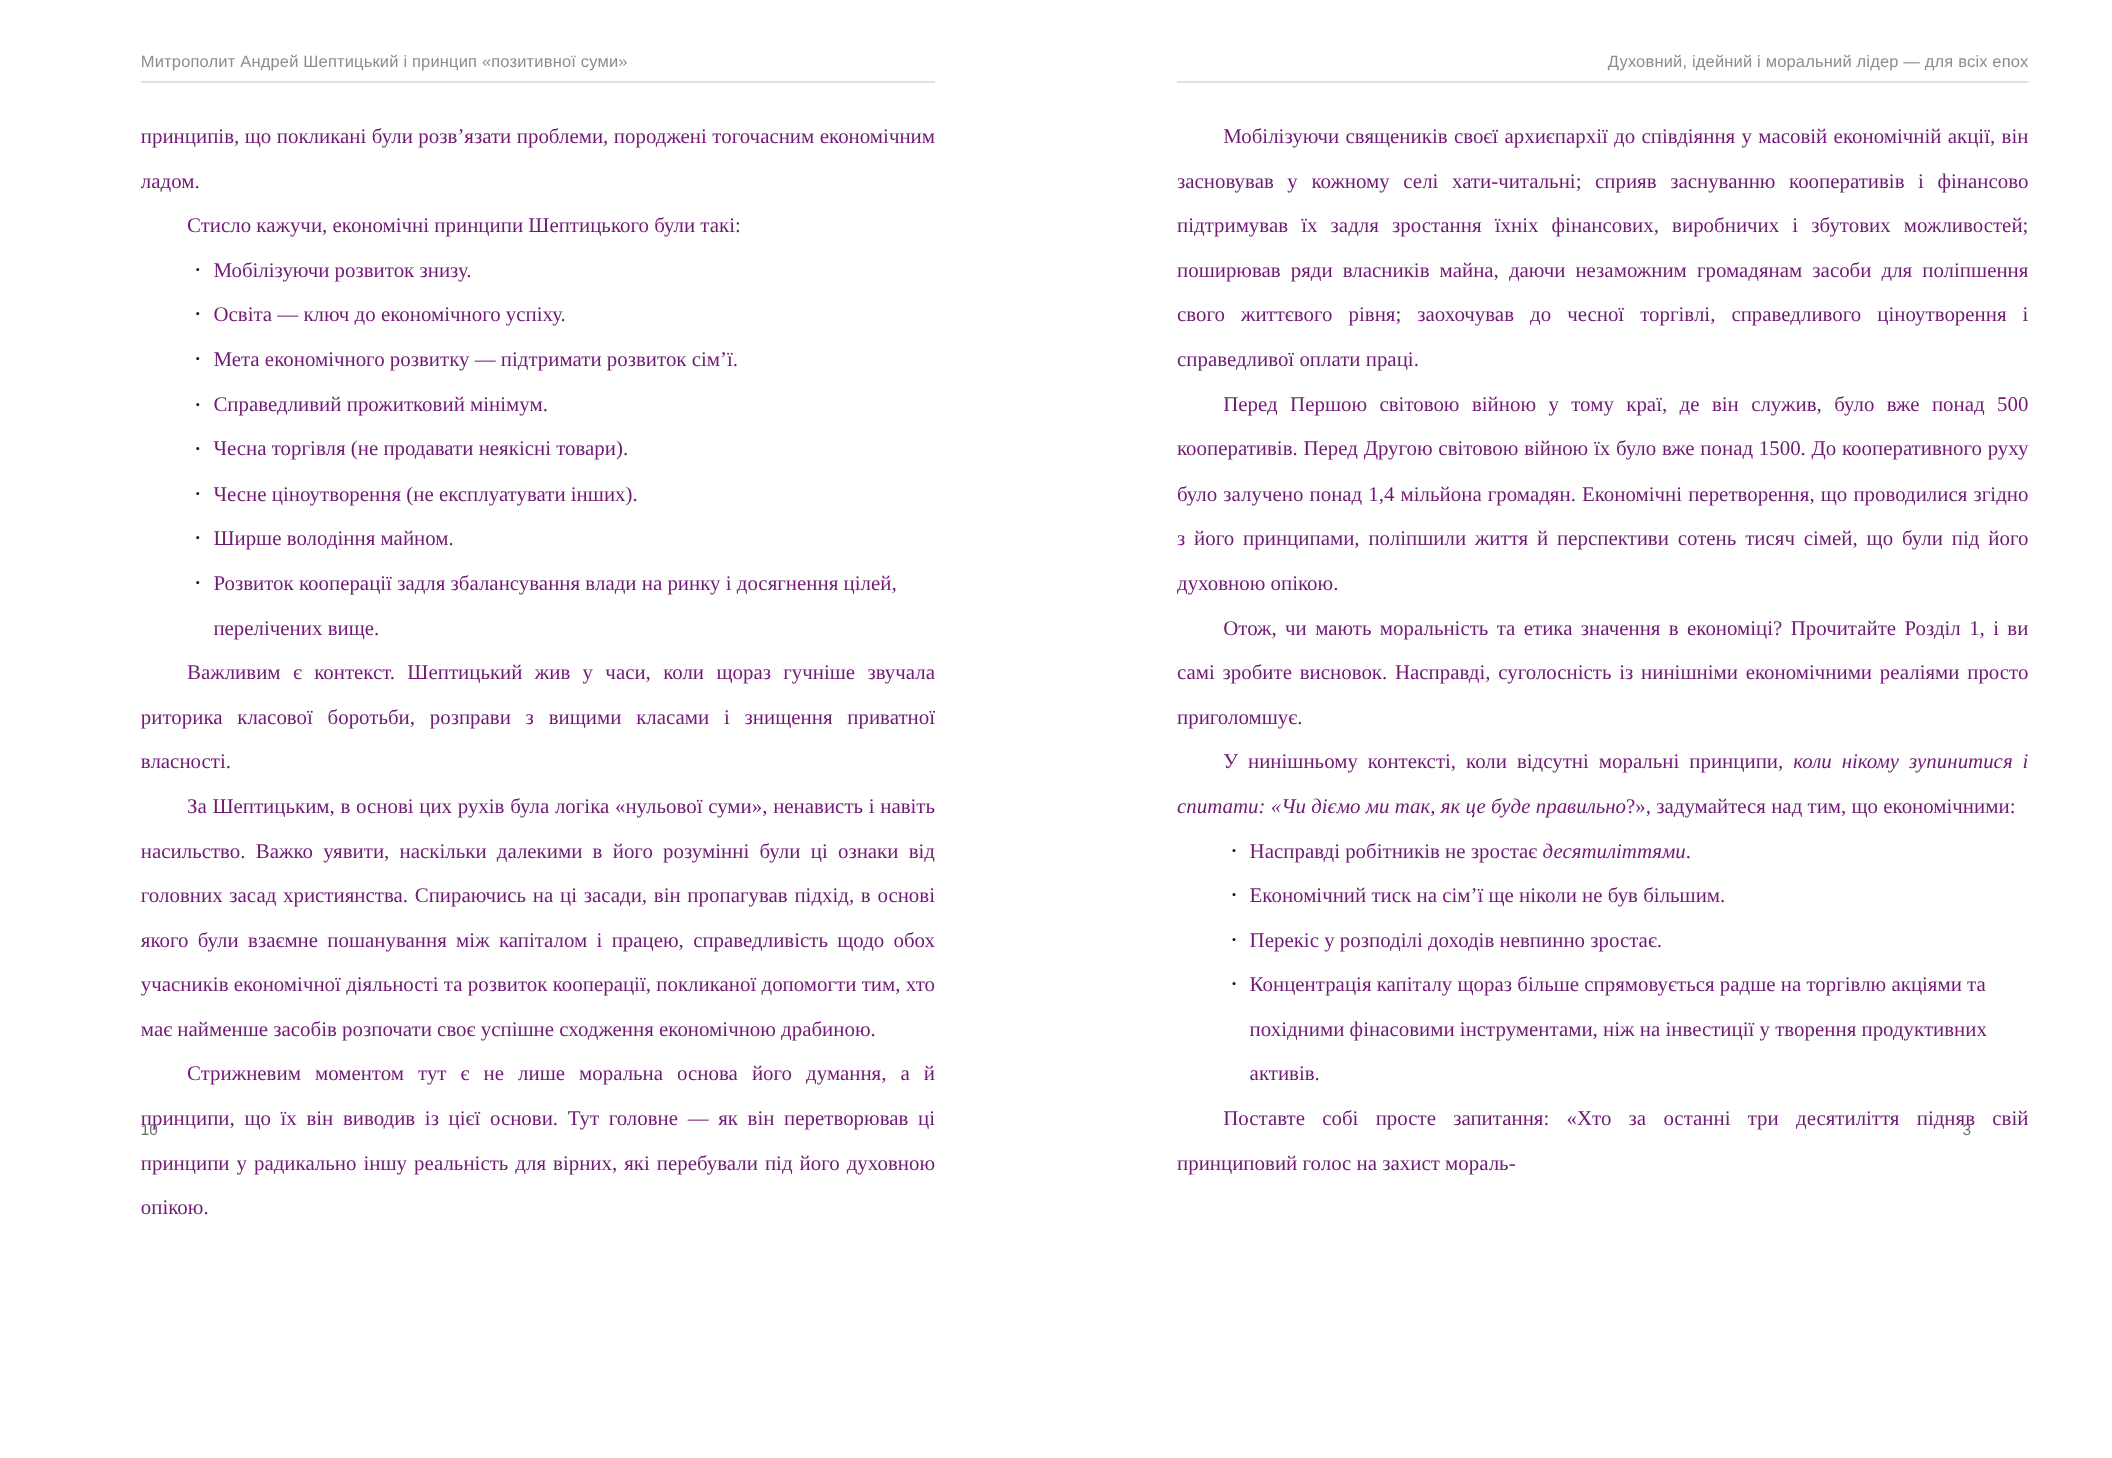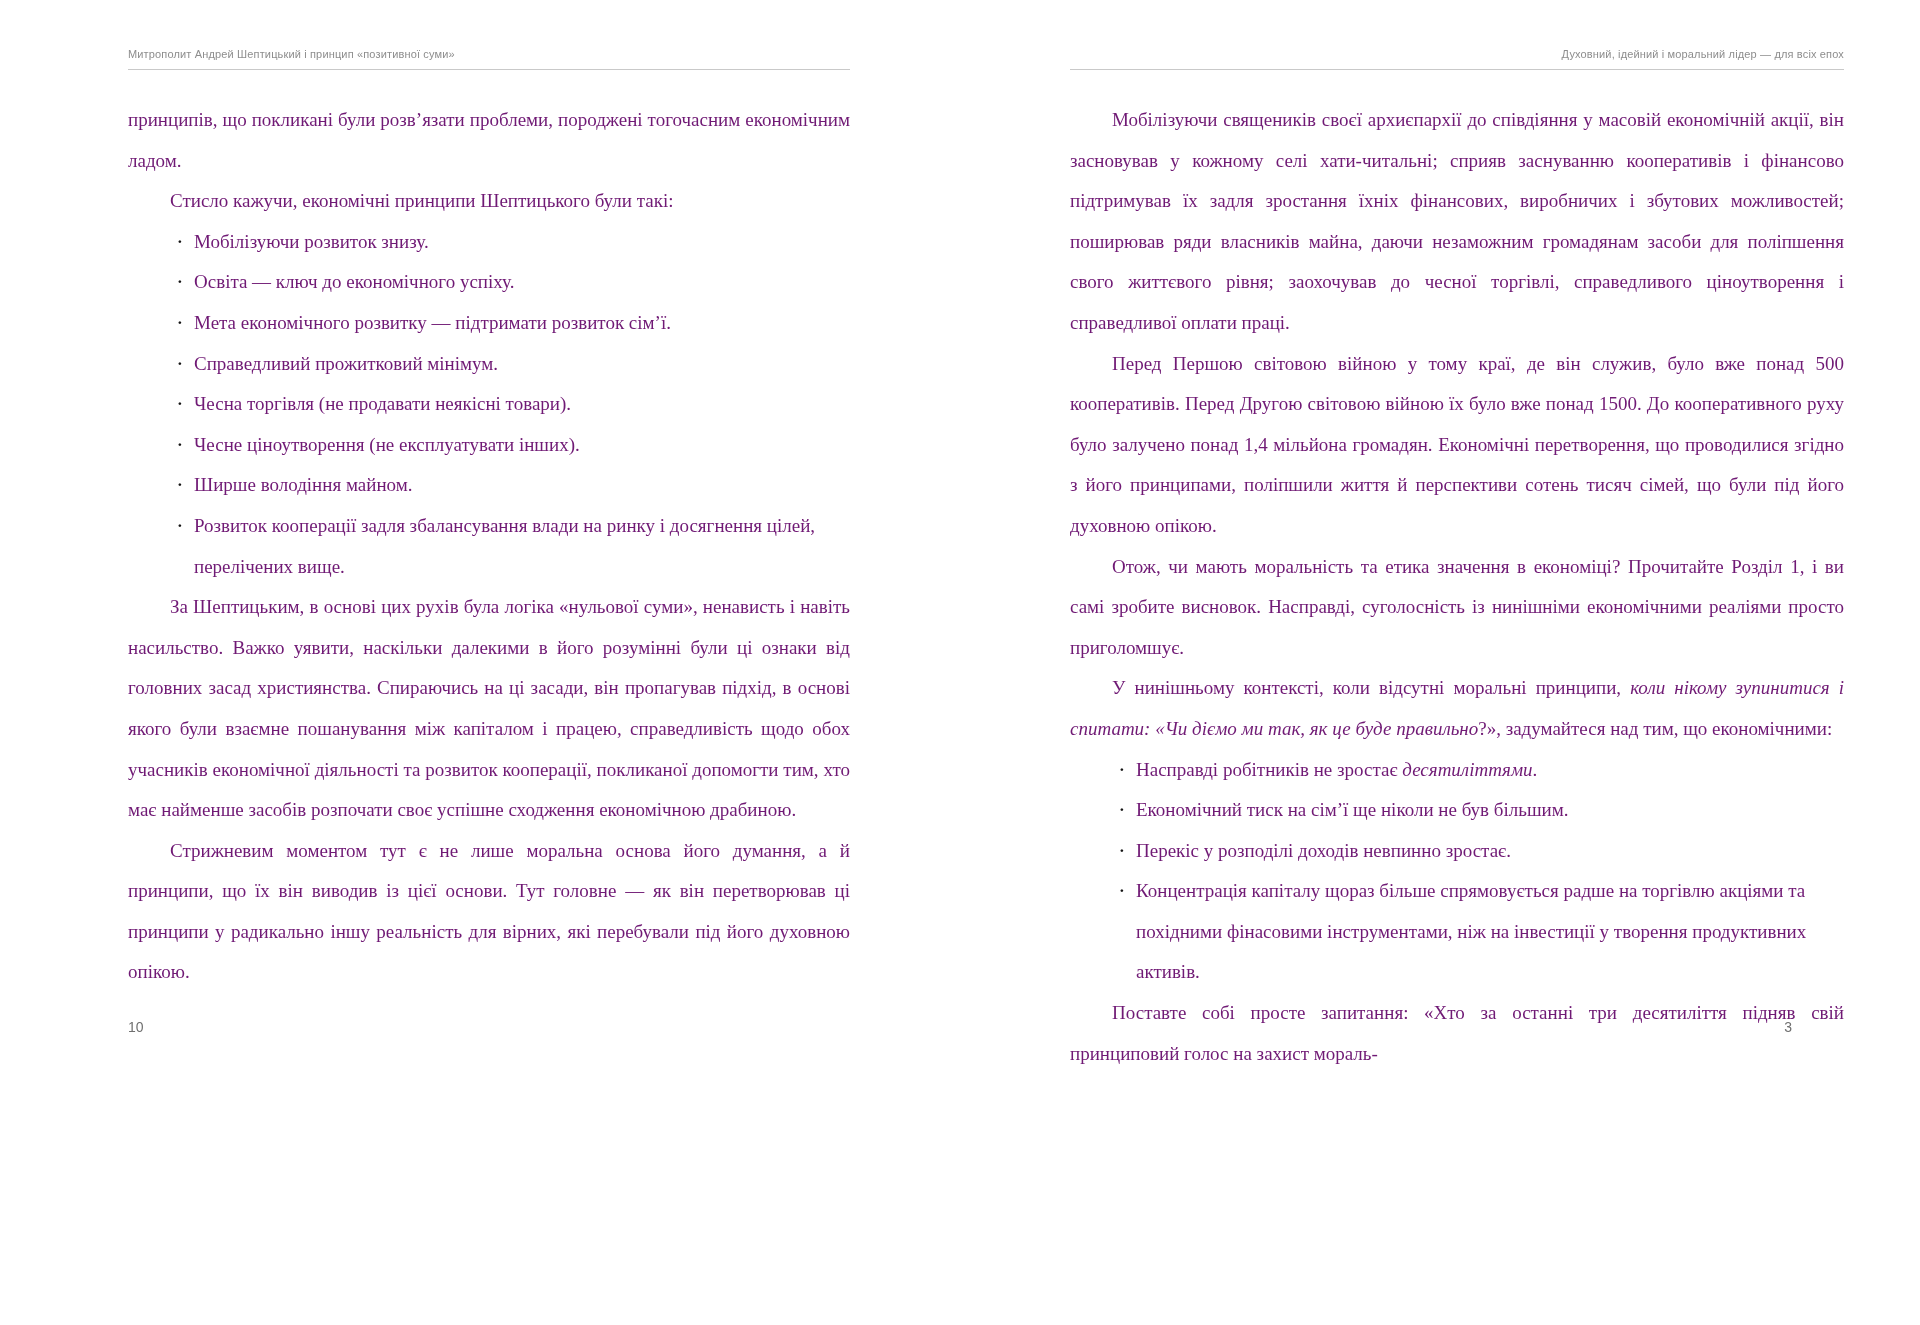--- a/index.html
+++ b/index.html
@@ -26,21 +26,21 @@
     width: 960px;
     height: 1325px;
     box-sizing: border-box;
   }
   .page-left  { padding: 48px 110px 0 128px; }
   .page-right { padding: 48px 76px 0 110px; }
 
   
   .runhead {
     font-family: "Liberation Sans", sans-serif;
-    font-size: 11px;
+    font-size: 15px;
     letter-spacing: 0.15px;
     color: #8d8d8d;
     white-space: nowrap;
     padding-bottom: 9px;
     border-bottom: 1px solid #c9c9c9;
   }
   .runhead-left  { text-align: left; }
   .runhead-right { text-align: right; }
 
   
@@ -113,20 +113,21 @@
         <li><span>Мобілізуючи розвиток знизу.</span></li>
         <li><span>Освіта — ключ до економічного успіху.</span></li>
         <li><span>Мета економічного розвитку — підтримати розвиток сім’ї.</span></li>
         <li><span>Справедливий прожитковий мінімум.</span></li>
         <li><span>Чесна торгівля (не продавати неякісні товари).</span></li>
         <li><span>Чесне ціноутворення (не експлуатувати інших).</span></li>
         <li><span>Ширше володіння майном.</span></li>
         <li><span>Розвиток кооперації задля збалансування влади на ринку і досягнення цілей, перелічених вище.</span></li>
       </ul>
 
+      <p>Важливим є контекст. Шептицький жив у часи, коли щораз гучніше звучала риторика класової боротьби, розправи з вищими класами і знищення приватної власності.</p>
 
       <p>За Шептицьким, в основі цих рухів була логіка «нульової суми», ненависть і навіть насильство. Важко уявити, наскільки далекими в його розумінні були ці ознаки від головних засад християнства. Спираючись на ці засади, він пропагував підхід, в основі якого були взаємне пошанування між капіталом і працею, справедливість щодо обох учасників економічної діяльності та розвиток кооперації, покликаної допомогти тим, хто має найменше засобів розпочати своє успішне сходження економічною драбиною.</p>
 
       <p>Стрижневим моментом тут є не лише моральна основа його думання, а й принципи, що їх він виводив із цієї основи. Тут головне — як він перетворював ці принципи у радикально іншу реальність для вірних, які перебували під його духовною опікою.</p>
     </div>
 
     <div class="folio folio-left">10</div>
   </div>
 
   <div class="page page-right">

